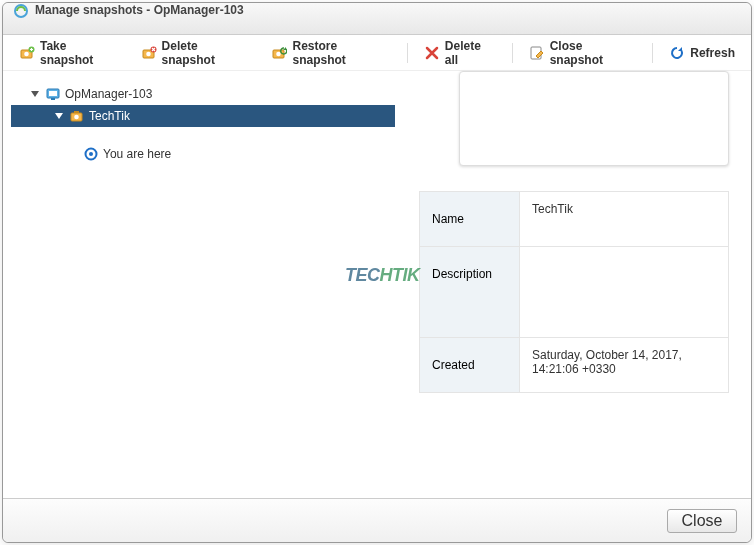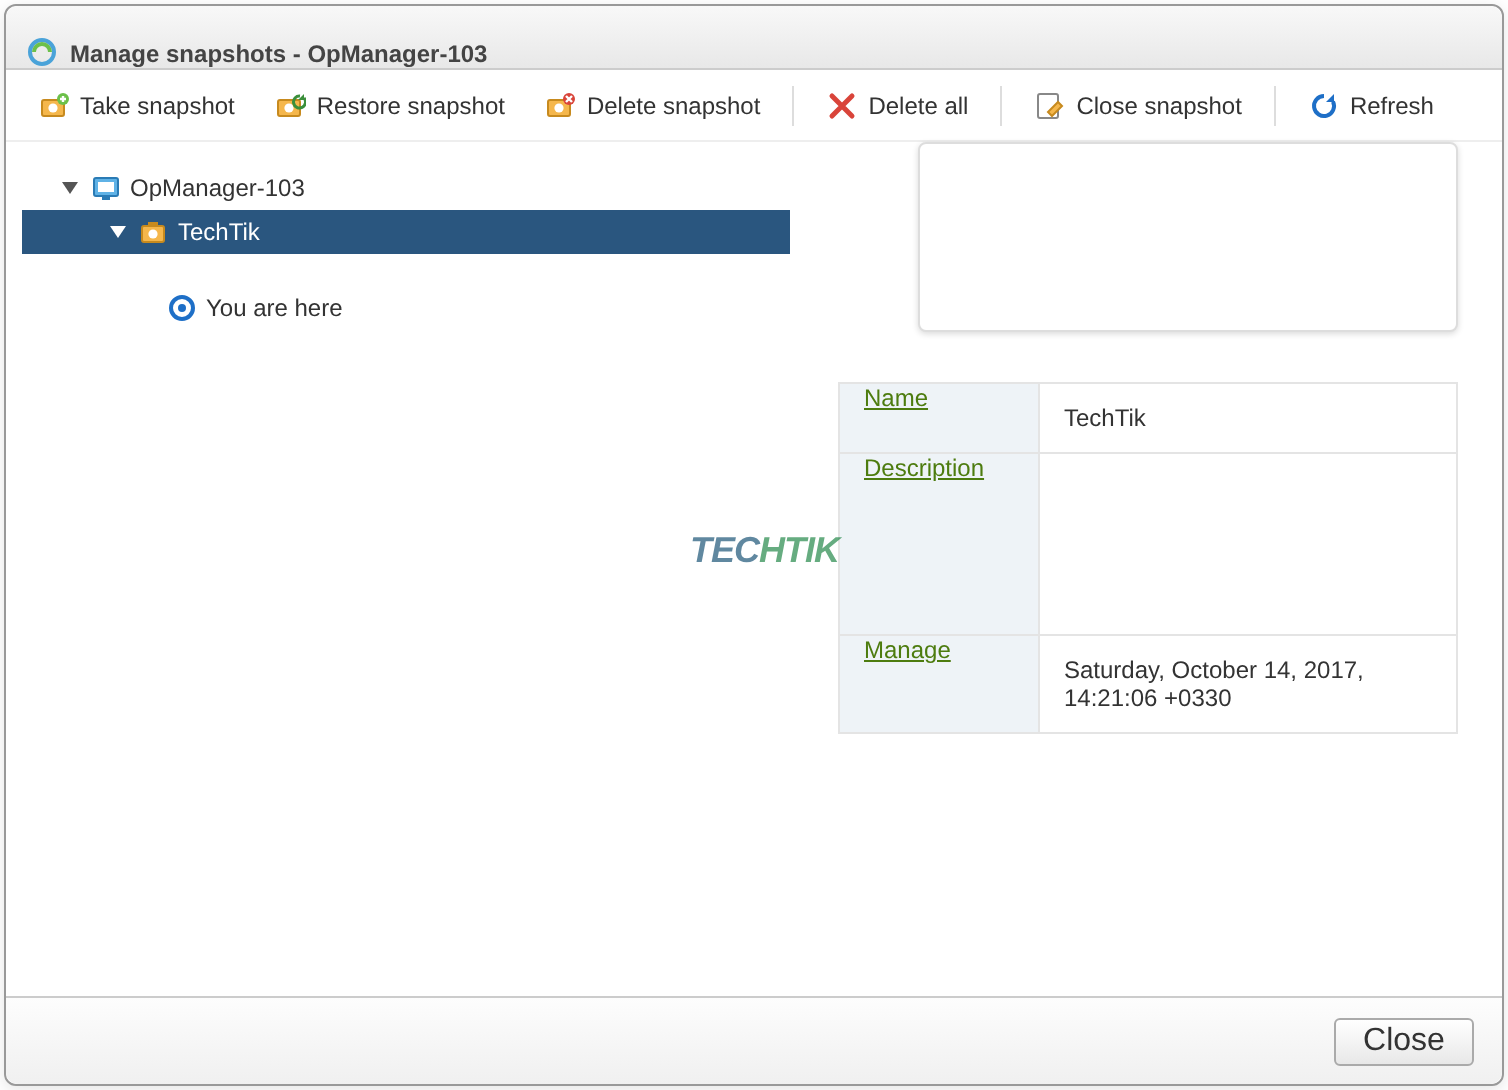--- a/index.html
+++ b/index.html
@@ -23,36 +23,37 @@
   flex-direction: column;
   background: #fff;
   position: relative;
 }
 .titlebar {
   height: 32px;
   background: linear-gradient(#f8f8f8, #e8e8e8);
   border-bottom: 1px solid #ccc;
   border-radius: 6px 6px 0 0;
   display: flex;
-  align-items: flex-end;
+  align-items: flex-start;
   padding: 0 10px;
   gap: 6px;
 }
 .titlebar .title {
   font-weight: bold;
   color: #444;
   font-size: 12px;
 }
 .toolbar {
   height: 36px;
   display: flex;
   align-items: center;
   padding: 0 8px;
   gap: 4px;
   border-bottom: 1px solid #eee;
+  font-weight: bold;
 }
 .tb-btn {
   display: flex;
   align-items: center;
   gap: 5px;
   padding: 4px 8px;
   cursor: pointer;
   border-radius: 3px;
   font-size: 12px;
   color: #333;
@@ -118,25 +119,24 @@
   border: 1px solid #e4e4e4;
 }
 .details-row {
   display: flex;
   border-bottom: 1px solid #e4e4e4;
 }
 .details-row:last-child { border-bottom: none; }
 .details-row .k {
   width: 100px;
   background: #eef3f7;
-  padding: 0 12px;
-  font-size: 12px;
-  color: #4d7c0f;
+  padding: 20px 12px;
+  font-size: 12px;
+  color: #000000;
   border-right: 1px solid #e4e4e4;
-  text-decoration: underline;
 }
 .details-row .v {
   flex: 1;
   padding: 10px 12px;
   font-size: 12px;
   color: #333;
 }
 .details-row.tall .k, .details-row.tall .v { min-height: 90px; }
 .footer {
   height: 44px;
@@ -199,36 +199,36 @@
             <path d="M12.5 3v3M11 4.5h3" stroke="#fff" stroke-width="1.2"></path>
           </svg>
       </span>
       <span>Take snapshot</span>
     </div>
     <div class="tb-btn">
       <span class="ico">
         <svg width="16" height="16" viewBox="0 0 16 16">
             <rect x="2" y="5" width="11" height="8" rx="1" fill="#f5b74c" stroke="#c78a1e"></rect>
             <circle cx="7.5" cy="9" r="2.3" fill="#fff"></circle>
+            <circle cx="12.5" cy="4.5" r="3" fill="#d9443a"></circle>
+            <path d="M11 3l3 3M14 3l-3 3" stroke="#fff" stroke-width="1.2"></path>
+          </svg>
+      </span>
+      <span>Delete snapshot</span>
+    </div>
+    <div class="tb-btn">
+      <span class="ico">
+        <svg width="16" height="16" viewBox="0 0 16 16">
+            <rect x="2" y="5" width="11" height="8" rx="1" fill="#f5b74c" stroke="#c78a1e"></rect>
+            <circle cx="7.5" cy="9" r="2.3" fill="#fff"></circle>
             <path d="M13 3 a3 3 0 1 0 2 1" fill="none" stroke="#3b8f3b" stroke-width="1.5"></path>
             <path d="M15 2l0 3l-3 0z" fill="#3b8f3b"></path>
           </svg>
       </span>
       <span>Restore snapshot</span>
-    </div>
-    <div class="tb-btn">
-      <span class="ico">
-        <svg width="16" height="16" viewBox="0 0 16 16">
-            <rect x="2" y="5" width="11" height="8" rx="1" fill="#f5b74c" stroke="#c78a1e"></rect>
-            <circle cx="7.5" cy="9" r="2.3" fill="#fff"></circle>
-            <circle cx="12.5" cy="4.5" r="3" fill="#d9443a"></circle>
-            <path d="M11 3l3 3M14 3l-3 3" stroke="#fff" stroke-width="1.2"></path>
-          </svg>
-      </span>
-      <span>Delete snapshot</span>
     </div>
     <span class="sep"></span>
     <div class="tb-btn">
       <span class="ico">
         <svg width="16" height="16" viewBox="0 0 16 16">
             <path d="M3 3l10 10M13 3l-10 10" stroke="#d9443a" stroke-width="2.5" stroke-linecap="round"></path>
           </svg>
       </span>
       <span>Delete all</span>
     </div>
@@ -294,21 +294,21 @@
       <div class="details">
         <div class="details-row">
           <div class="k">Name</div>
           <div class="v">TechTik</div>
         </div>
         <div class="details-row tall">
           <div class="k">Description</div>
           <div class="v"></div>
         </div>
         <div class="details-row">
-          <div class="k">Manage</div>
+          <div class="k">Created</div>
           <div class="v">Saturday, October 14, 2017, 14:21:06 +0330</div>
         </div>
       </div>
     </div>
   </div>
 
   <div class="footer">
     <button class="btn">Close</button>
   </div>
 

